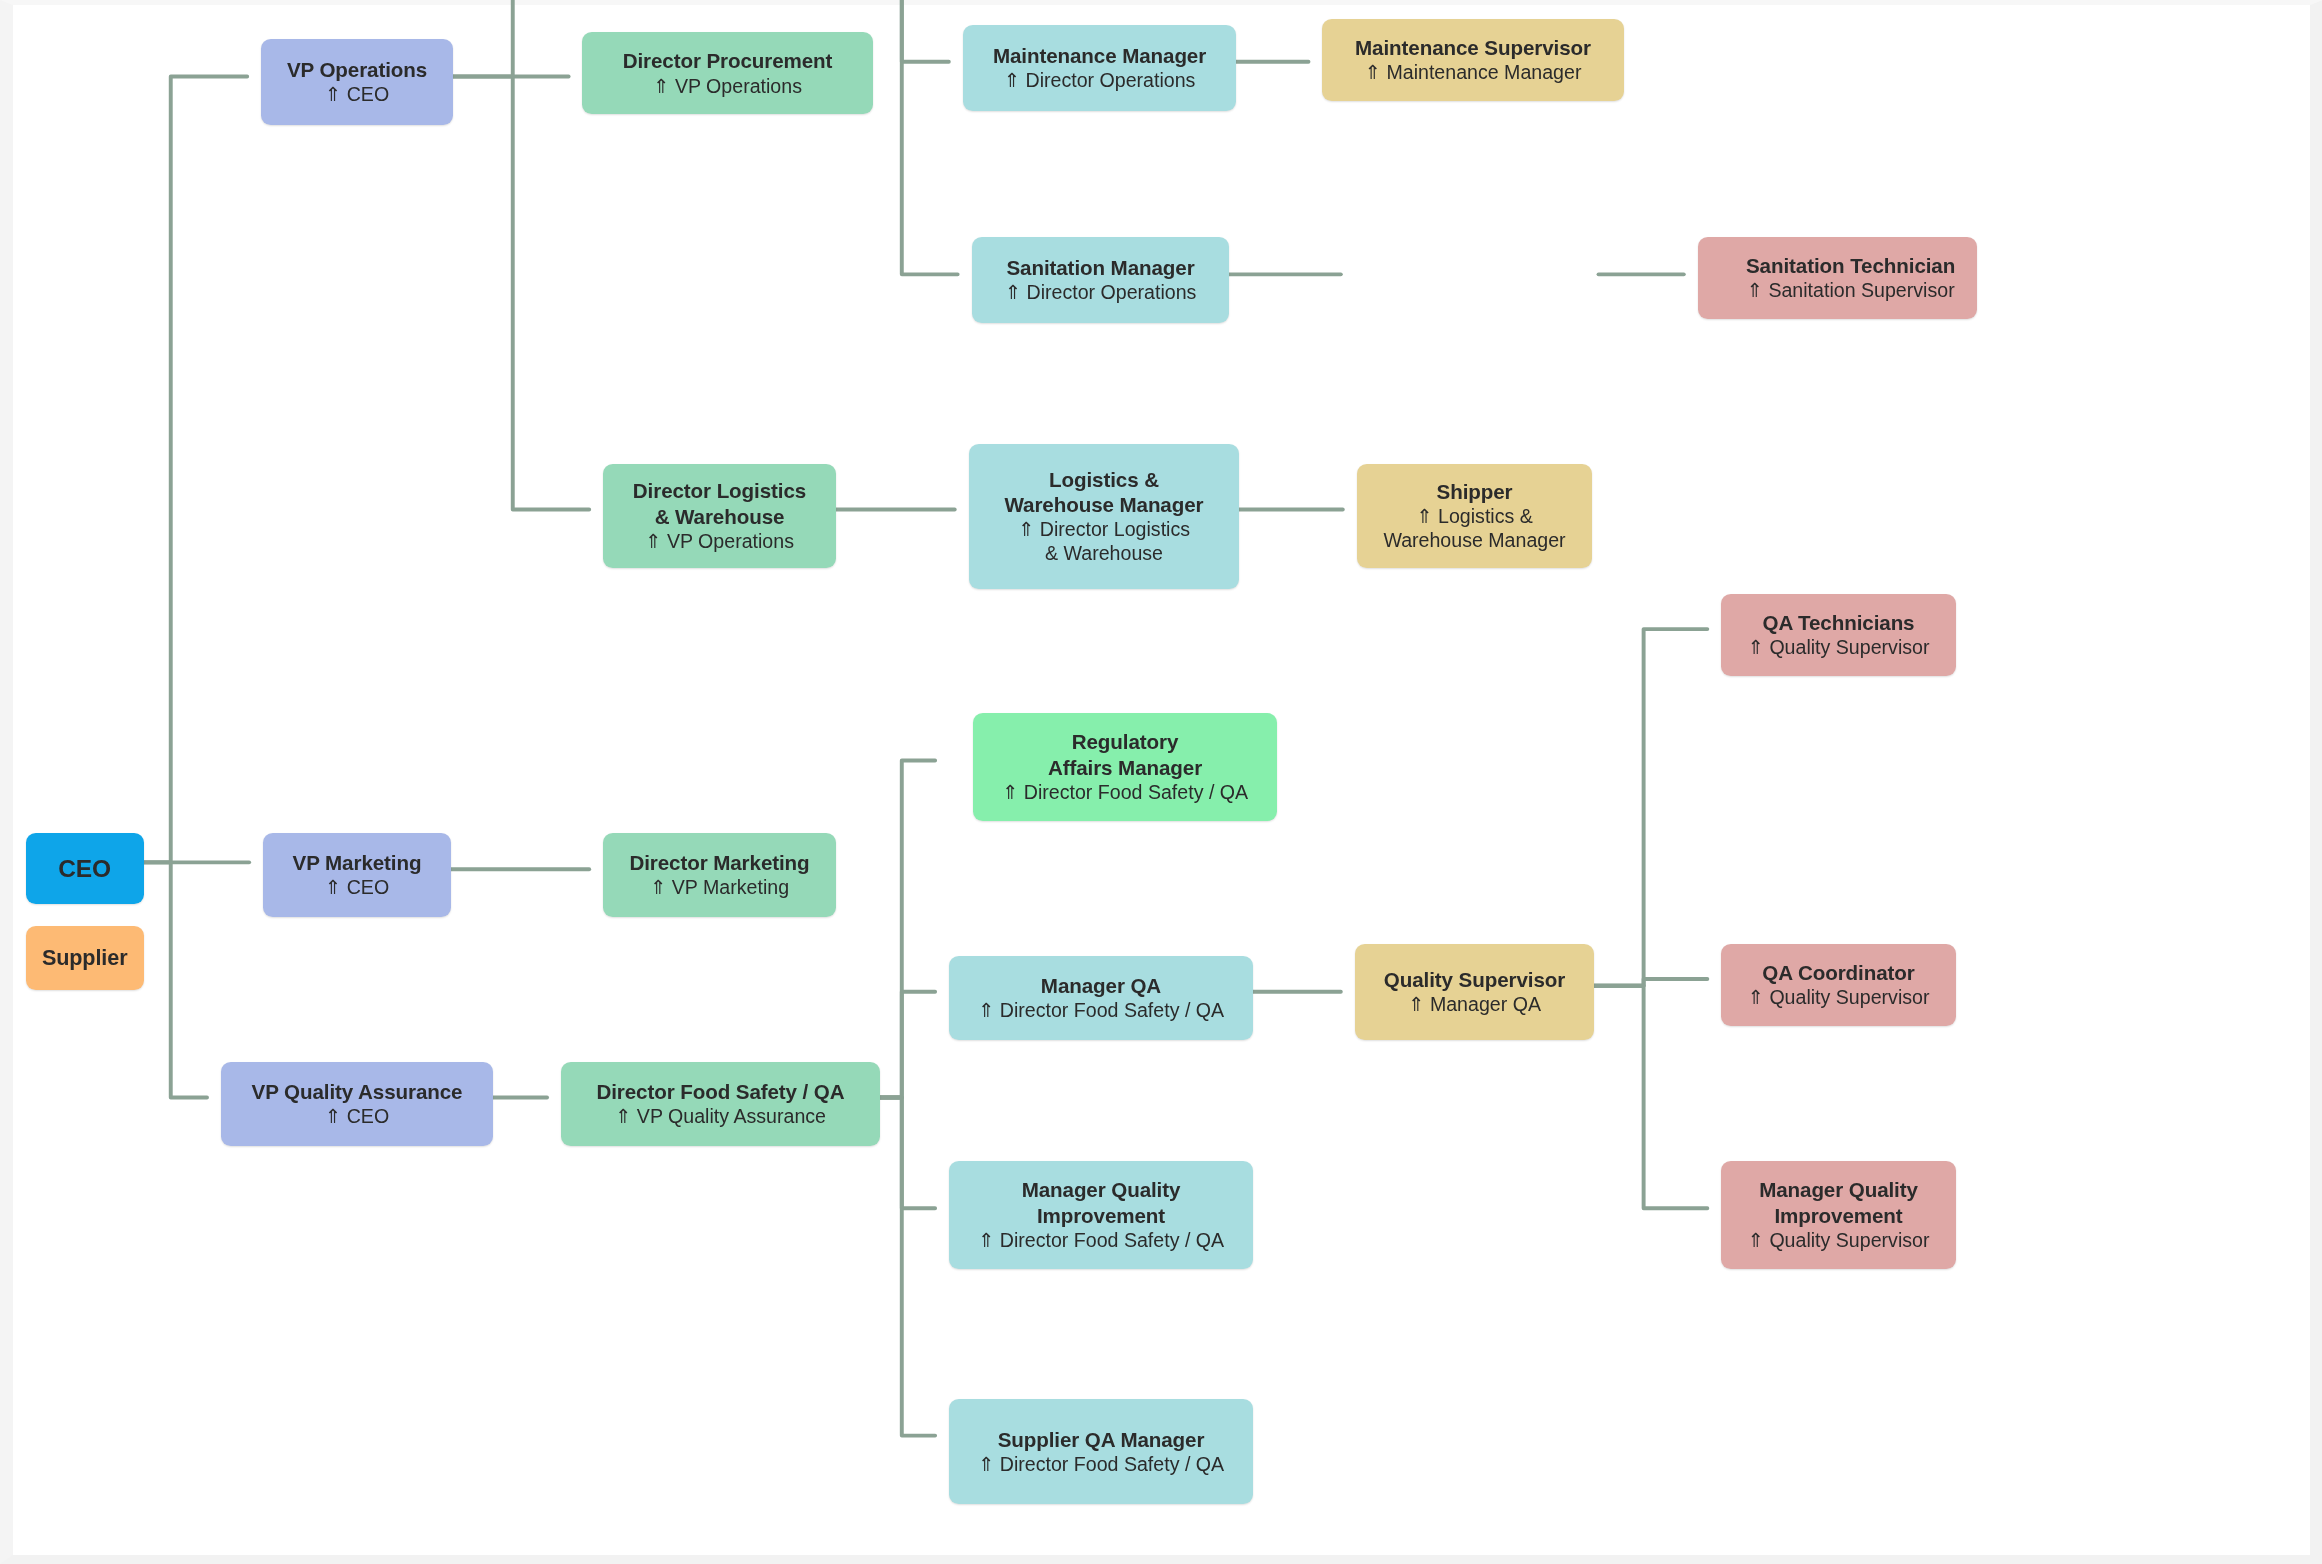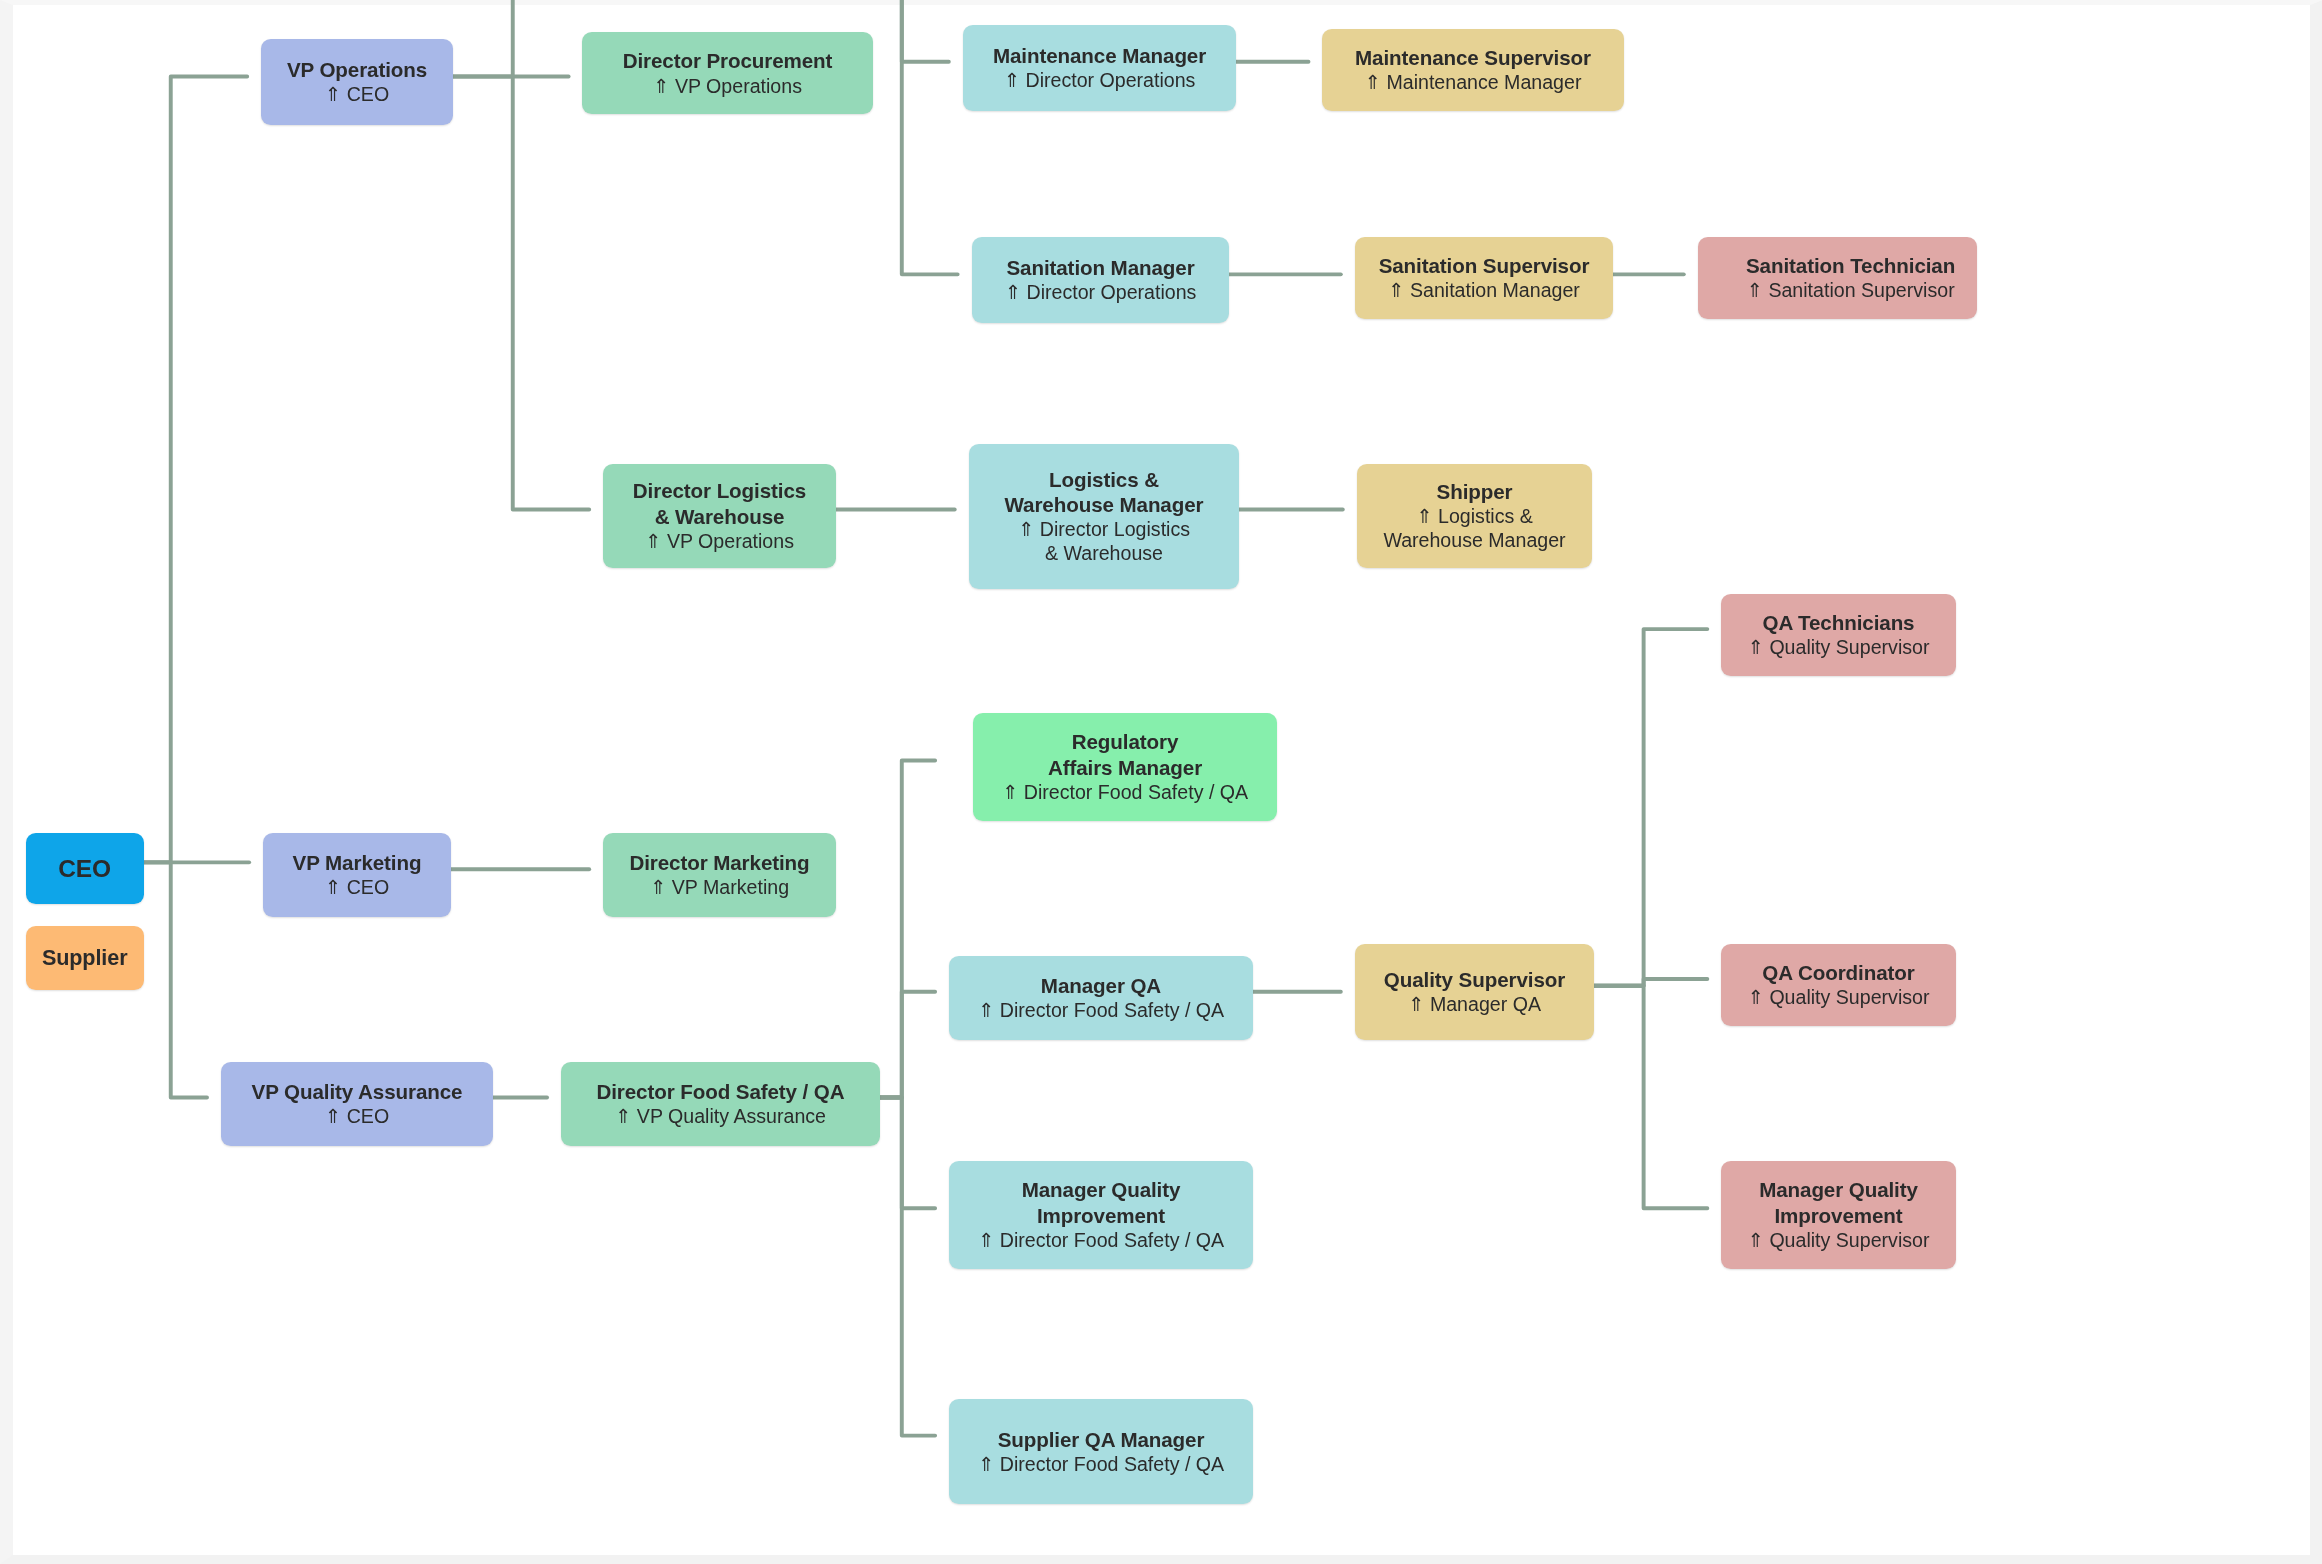--- a/index.html
+++ b/index.html
@@ -140,27 +140,23 @@
     </div>
     <div class="node" style="left: 936px; top: 1156px; width: 304px; height: 108px; background: rgb(168, 221, 224);">
       <div class="title">Manager Quality
 Improvement</div>
       <div class="sub">⇑ Director Food Safety / QA</div>
     </div>
     <div class="node" style="left: 936px; top: 1394px; width: 304px; height: 105px; background: rgb(168, 221, 224);">
       <div class="title">Supplier QA Manager</div>
       <div class="sub">⇑ Director Food Safety / QA</div>
     </div>
-    <div class="node" style="left: 1309px; top: 24px; width: 302px; height: 82px; background: rgb(230, 210, 148);">
+    <div class="node" style="left: 1309px; top: 14px; width: 302px; height: 82px; background: rgb(230, 210, 148);">
       <div class="title">Maintenance Supervisor</div>
       <div class="sub">⇑ Maintenance Manager</div>
-    </div>
-    <div class="node" style="left: 1342px; top: 232px; width: 258px; height: 82px; background: rgb(230, 210, 148);">
-      <div class="title">Sanitation Supervisor</div>
-      <div class="sub">⇑ Sanitation Manager</div>
     </div>
     <div class="node" style="left: 1344px; top: 459px; width: 235px; height: 104px; background: rgb(230, 210, 148);">
       <div class="title">Shipper</div>
       <div class="sub">⇑ Logistics &amp;
 Warehouse Manager</div>
     </div>
     <div class="node" style="left: 1342px; top: 939px; width: 239px; height: 96px; background: rgb(230, 210, 148);">
       <div class="title">Quality Supervisor</div>
       <div class="sub">⇑ Manager QA</div>
     </div>

